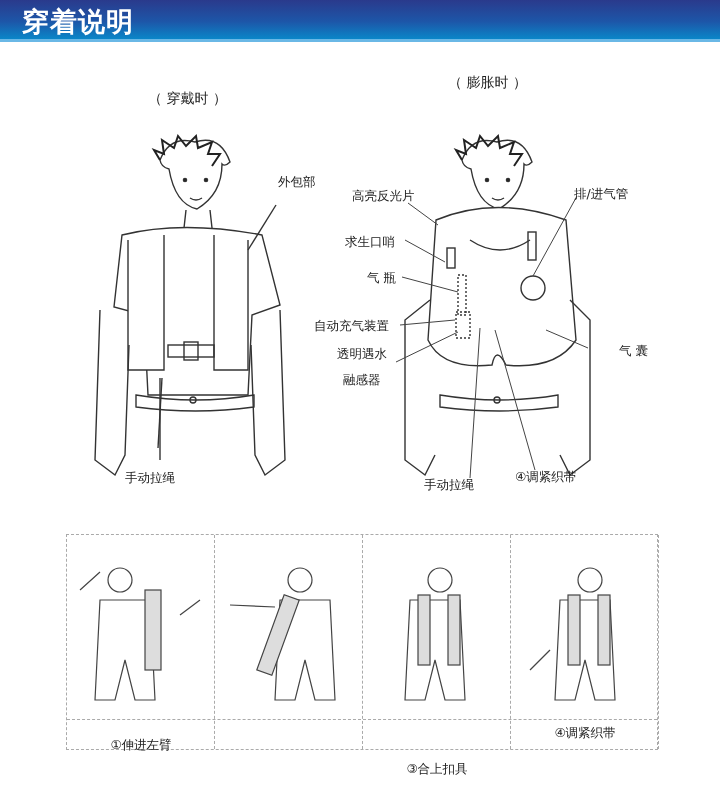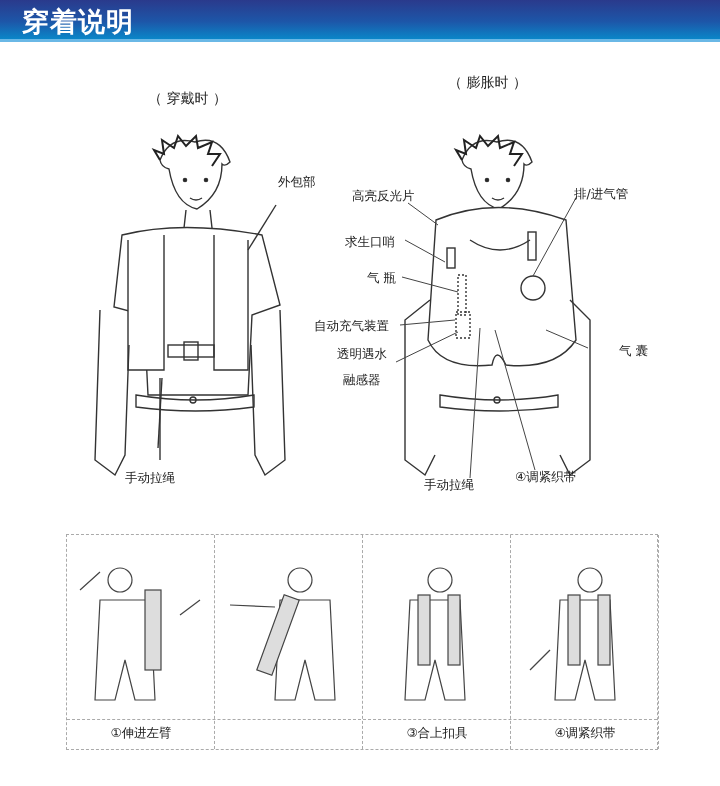--- a/index.html
+++ b/index.html
@@ -120,16 +120,16 @@
 <div class="label" style="left:619px;top:343px;">气 囊</div>
 <div class="label" style="left:424px;top:477px;">手动拉绳</div>
 <div class="label" style="left:515px;top:469px;">④调紧织带</div>
 
 <div class="steps">
   <div class="step-cell" style="left:0;width:148px;"></div>
   <div class="step-cell" style="left:148px;width:148px;"></div>
   <div class="step-cell" style="left:296px;width:148px;"></div>
   <div class="step-cell" style="left:444px;width:148px;"></div>
   <div class="step-label-row"></div>
-  <div class="step-label" style="left:0;">①伸进左臂</div>
-  <div class="step-label" style="left:296px;">③合上扣具</div>
+  <div class="step-label" style="left:0;margin-top:12px;">①伸进左臂</div>
+  <div class="step-label" style="left:296px;margin-top:36px;">③合上扣具</div>
   <div class="step-label" style="left:444px;">④调紧织带</div>
 </div>
 
 </body></html>

